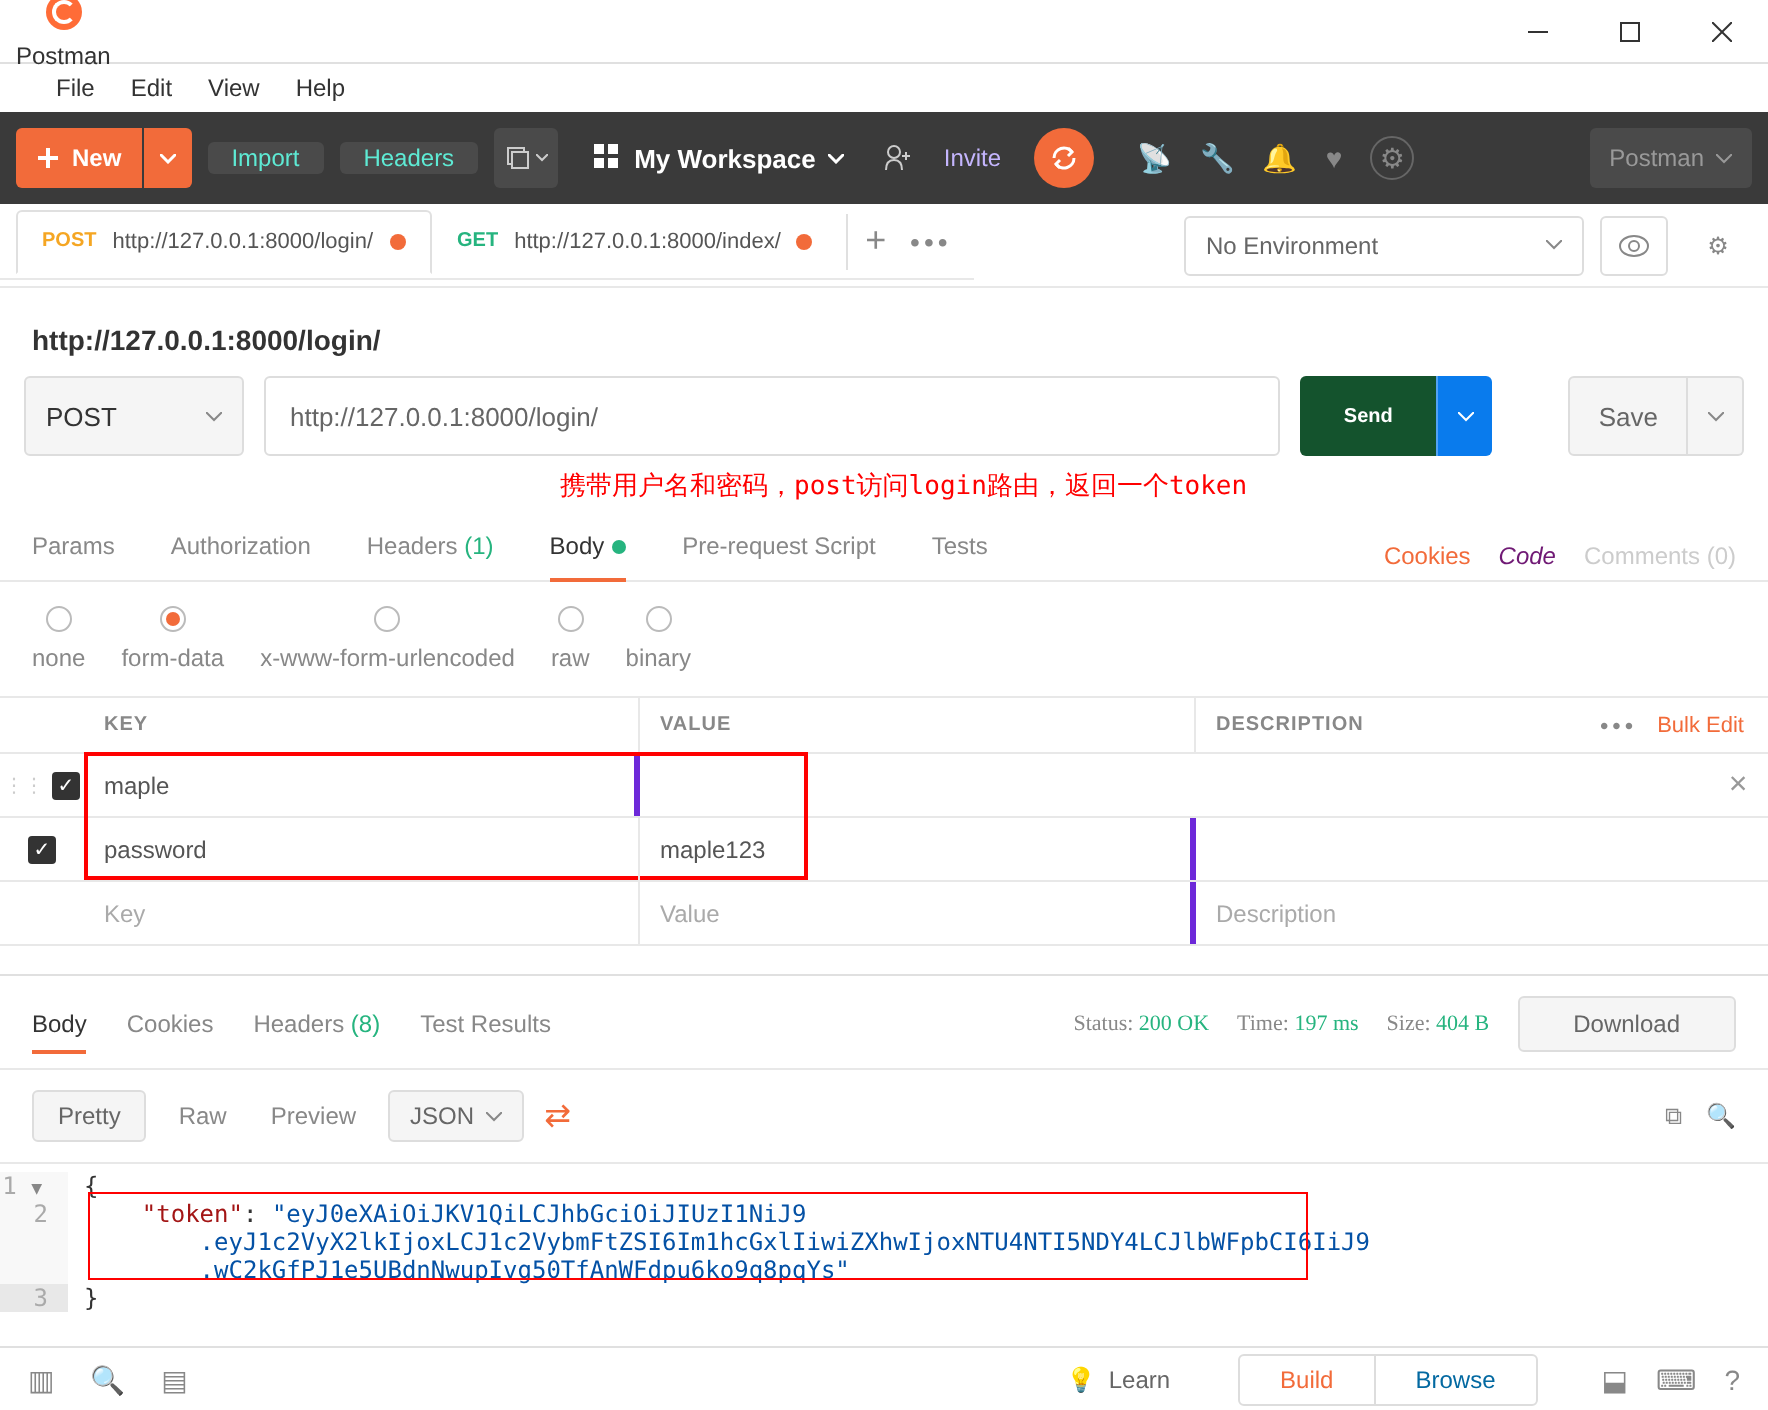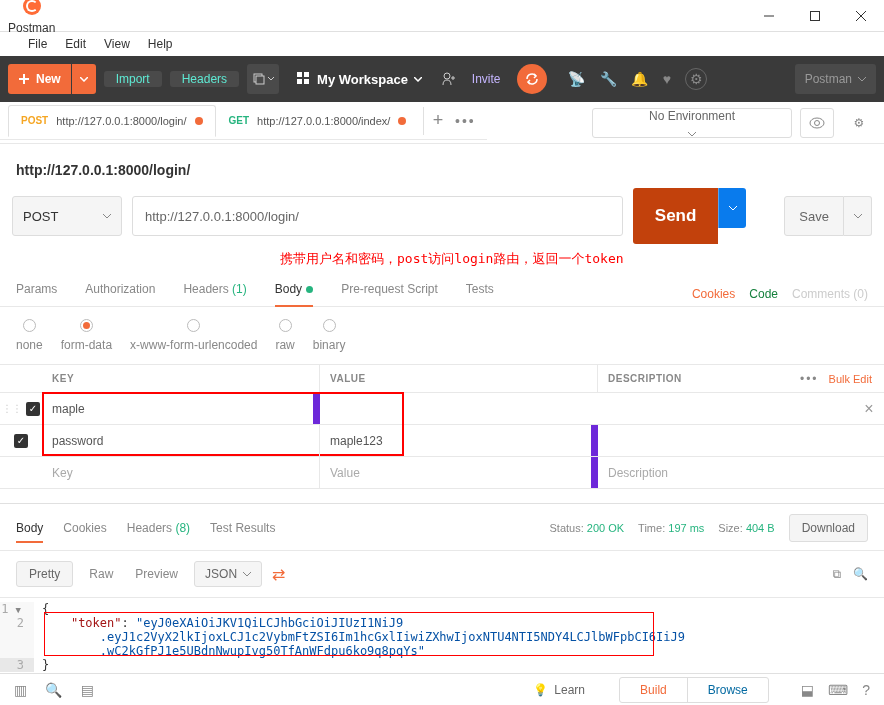--- a/index.html
+++ b/index.html
@@ -28,57 +28,57 @@
     .workspace-group { display: flex; align-items: center; gap: 6px; color: #fff; font-weight: 600; font-size: 13px; margin-left: 10px; cursor: pointer; }
     .invite-btn { display: flex; align-items: center; gap: 16px; color: #c4b5fd; font-size: 12px; cursor: pointer; margin-left: 12px; }
     .sync-btn { width: 30px; height: 30px; background: #f26b3a; border-radius: 50%; display: flex; align-items: center; justify-content: center; color: #fff; margin-left: 8px; cursor: pointer; }
     .toolbar-icons-right { display: flex; align-items: center; gap: 14px; margin-left: 14px; }
     .toolbar-right-icon { color: #888; cursor: pointer; font-size: 14px; }
     .spacer { flex: 1; }
     .upgrade-btn { background: #4a4a4a; color: #999; height: 30px; padding: 0 10px; display: flex; align-items: center; gap: 6px; border-radius: 3px; font-size: 12px; cursor: pointer; }
     
     
     .env-bar { height: 42px; display: flex; align-items: center; justify-content: flex-end; padding: 0 8px; gap: 8px; border-bottom: 1px solid #e8e8e8; }
-    .env-select { width: 200px; height: 30px; border: 1px solid #ddd; border-radius: 3px; display: flex; align-items: center; justify-content: space-between; padding: 0 10px; color: #666; font-size: 12px; cursor: pointer; flex-direction: column; }
+    .env-select { width: 200px; height: 30px; border: 1px solid #ddd; border-radius: 3px; display: flex; align-items: center; justify-content: space-between; padding: 0 10px; color: #666; font-size: 12px; cursor: pointer; }
     .env-icon-btn { width: 34px; height: 30px; border: 1px solid #ddd; border-radius: 3px; display: flex; align-items: center; justify-content: center; color: #888; cursor: pointer; }
     
     
     .tabs { height: 38px; display: flex; align-items: center; padding: 0 8px; border-bottom: 1px solid #e8e8e8; position: absolute; top: 102px; left: 0; }
     .tab { height: 32px; display: flex; align-items: center; gap: 8px; padding: 0 12px; border: 1px solid transparent; border-radius: 3px 3px 0 0; font-size: 11px; cursor: pointer; position: relative; }
     .tab.active { border: 1px solid #e0e0e0; border-bottom: 1px solid #fff; background: #fff; }
     .method-post { color: #f5a623; font-weight: 600; font-size: 10px; }
     .method-get { color: #26b47f; font-weight: 600; font-size: 10px; }
     .tab-dot { width: 8px; height: 8px; background: #f26b3a; border-radius: 50%; }
     .tab-add { width: 28px; height: 28px; display: flex; align-items: center; justify-content: center; color: #888; cursor: pointer; font-size: 18px; font-weight: 300; border-left: 1px solid #e0e0e0; margin-left: 4px; }
     .tab-more { width: 28px; height: 28px; display: flex; align-items: center; justify-content: center; color: #888; cursor: pointer; font-size: 14px; letter-spacing: 2px; }
     
     
     .request-name { padding: 18px 16px 10px; font-size: 14px; font-weight: 600; color: #333; }
     .request-row { display: flex; gap: 10px; padding: 0 12px 6px; align-items: center; }
     .method-select { width: 110px; height: 40px; border: 1px solid #ddd; background: #f5f5f5; border-radius: 3px; display: flex; align-items: center; justify-content: space-between; padding: 0 10px; font-size: 13px; cursor: pointer; }
     .url-input { flex: 1; height: 40px; border: 1px solid #ddd; border-radius: 3px; padding: 0 12px; font-size: 13px; color: #666; }
     .send-group { display: flex; }
-    .send-btn { background: #c2410c; color: #fff; height: 56px; padding: 0 22px; display: flex; align-items: center; border-radius: 3px 0 0 3px; font-weight: 600; font-size: 17px; cursor: pointer; }
+    .send-btn { background: #14532d; color: #fff; height: 40px; padding: 0 22px; display: flex; align-items: center; border-radius: 3px 0 0 3px; font-weight: 600; font-size: 10px; cursor: pointer; }
     .send-dropdown { background: #097bed; color: #fff; height: 40px; width: 28px; border-left: 1px solid rgba(255,255,255,0.3); display: flex; align-items: center; justify-content: center; cursor: pointer; border-radius: 0 3px 3px 0; }
     .save-group { display: flex; margin-left: 28px; }
     .save-btn { background: #f5f5f5; border: 1px solid #ddd; color: #666; height: 40px; padding: 0 14px; display: flex; align-items: center; border-radius: 3px 0 0 3px; font-size: 13px; cursor: pointer; }
     .save-dropdown { background: #f5f5f5; border: 1px solid #ddd; border-left: none; color: #666; height: 40px; width: 28px; display: flex; align-items: center; justify-content: center; border-radius: 0 3px 3px 0; cursor: pointer; }
     
     .annotation { color: #ff0000; font-size: 13px; font-family: monospace; padding: 0 0 4px 280px; }
     
     
     .subtabs { display: flex; align-items: center; padding: 10px 16px 0; gap: 28px; border-bottom: 1px solid #e8e8e8; }
     .subtab { color: #888; font-size: 12px; padding-bottom: 10px; cursor: pointer; position: relative; }
     .subtab.active { color: #333; }
     .subtab.active::after { content: ''; position: absolute; bottom: -1px; left: 0; right: 0; height: 2px; background: #f26b3a; }
     .subtab-dot { display: inline-block; width: 7px; height: 7px; background: #26b47f; border-radius: 50%; margin-left: 4px; vertical-align: middle; }
     .subtab-count { color: #26b47f; }
     .subtabs-right { margin-left: auto; display: flex; gap: 14px; font-size: 12px; }
     .link-cookies { color: #f26b3a; cursor: pointer; }
-    .link-code { color: #15803d; cursor: pointer; }
+    .link-code { color: #701a75; cursor: pointer; font-style: italic; }
     .link-comments { color: #ccc; cursor: pointer; }
     
     
     .body-radios { display: flex; gap: 18px; padding: 12px 16px; align-items: center; }
     .radio-item { display: flex; align-items: center; gap: 6px; color: #888; font-size: 12px; cursor: pointer; flex-direction: column; }
     .radio-circle { width: 13px; height: 13px; border: 1px solid #bbb; border-radius: 50%; display: flex; align-items: center; justify-content: center; }
     .radio-circle.checked::after { content: ''; width: 7px; height: 7px; background: #f26b3a; border-radius: 50%; }
     
     
     .kv-table { border-top: 1px solid #e8e8e8; }
@@ -89,34 +89,34 @@
     .kv-desc-col { flex: 1; padding: 8px 10px; font-size: 10px; font-weight: 600; color: #888; letter-spacing: 0.5px; }
     .kv-actions-col { width: 100px; display: flex; align-items: center; justify-content: flex-end; gap: 10px; padding-right: 12px; }
     .bulk-edit { color: #f26b3a; font-size: 11px; cursor: pointer; }
     .more-dots { color: #888; cursor: pointer; letter-spacing: 2px; }
     .kv-row { display: flex; border-bottom: 1px solid #e8e8e8; align-items: center; height: 32px; position: relative; }
     .kv-check-cell { width: 42px; display: flex; align-items: center; justify-content: center; gap: 4px; }
     .kv-drag { color: #ccc; cursor: grab; font-size: 10px; }
     .kv-checkbox { width: 14px; height: 14px; background: #333; border-radius: 2px; display: flex; align-items: center; justify-content: center; color: #fff; font-size: 10px; cursor: pointer; }
     .kv-key-cell { width: 278px; padding: 0 10px; font-size: 12px; color: #555; border-right: 1px solid #e8e8e8; height: 100%; display: flex; align-items: center; justify-content: space-between; }
     .kv-type-badge { color: #888; font-size: 11px; display: flex; align-items: center; gap: 3px; }
-    .kv-value-cell { width: 278px; padding: 0 10px; font-size: 12px; color: #555; border-right: 7px solid #6d28d9; height: 100%; display: flex; align-items: center; }
+    .kv-value-cell { width: 278px; padding: 0 10px; font-size: 12px; color: #555; border-right: 3px solid #6d28d9; height: 100%; display: flex; align-items: center; }
     .kv-desc-cell { flex: 1; padding: 0 10px; font-size: 12px; color: #999; }
     .kv-delete { width: 30px; display: flex; align-items: center; justify-content: center; color: #999; cursor: pointer; font-size: 16px; }
     .kv-row-highlight { position: absolute; left: 42px; top: -1px; width: 362px; height: 64px; border: 2px solid #ff0000; pointer-events: none; }
     .kv-placeholder { color: #aaa; }
     
     
     .response-header { display: flex; align-items: center; padding: 10px 16px 8px; border-top: 1px solid #e0e0e0; margin-top: 14px; }
     .resp-tab { font-size: 12px; color: #888; margin-right: 20px; cursor: pointer; }
     .resp-tab.active { color: #333; position: relative; }
     .resp-tab.active::after { content: ''; position: absolute; bottom: -8px; left: 0; right: 0; height: 2px; background: #f26b3a; }
-    .resp-status { margin-left: auto; display: flex; gap: 14px; font-size: 11px; color: #888; }
+    .resp-status { margin-left: auto; display: flex; gap: 14px; font-size: 11px; color: #888; font-family: Liberation Serif, serif; }
     .resp-status .ok { color: #26b47f; }
-    .download-btn { background: #f5f5f5; border: 1px solid #ddd; color: #666; padding: 6px 12px; margin-left: 14px; border-radius: 3px; font-size: 12px; cursor: pointer; }
+    .download-btn { background: #f5f5f5; border: 1px solid #ddd; color: #666; padding: 6px 27px; margin-left: 14px; border-radius: 3px; font-size: 12px; cursor: pointer; }
     
     .response-toolbar { display: flex; align-items: center; padding: 10px 16px; gap: 10px; border-top: 1px solid #e8e8e8; border-bottom: 1px solid #e8e8e8; }
     .resp-view-btn { background: #f5f5f5; border: 1px solid #ddd; padding: 5px 12px; border-radius: 3px; font-size: 12px; color: #666; cursor: pointer; }
     .resp-view-link { font-size: 12px; color: #888; cursor: pointer; padding: 5px 6px; }
     .resp-format-select { background: #f5f5f5; border: 1px solid #ddd; padding: 5px 10px; border-radius: 3px; font-size: 12px; color: #666; cursor: pointer; display: flex; align-items: center; gap: 6px; }
     .wrap-icon { color: #f26b3a; font-size: 16px; cursor: pointer; }
     .resp-right-icons { margin-left: auto; display: flex; gap: 12px; color: #888; }
     .resp-right-icons span { cursor: pointer; }
     
     .response-body { font-family: Consolas, monospace; font-size: 12px; padding: 4px 0; position: relative; }

